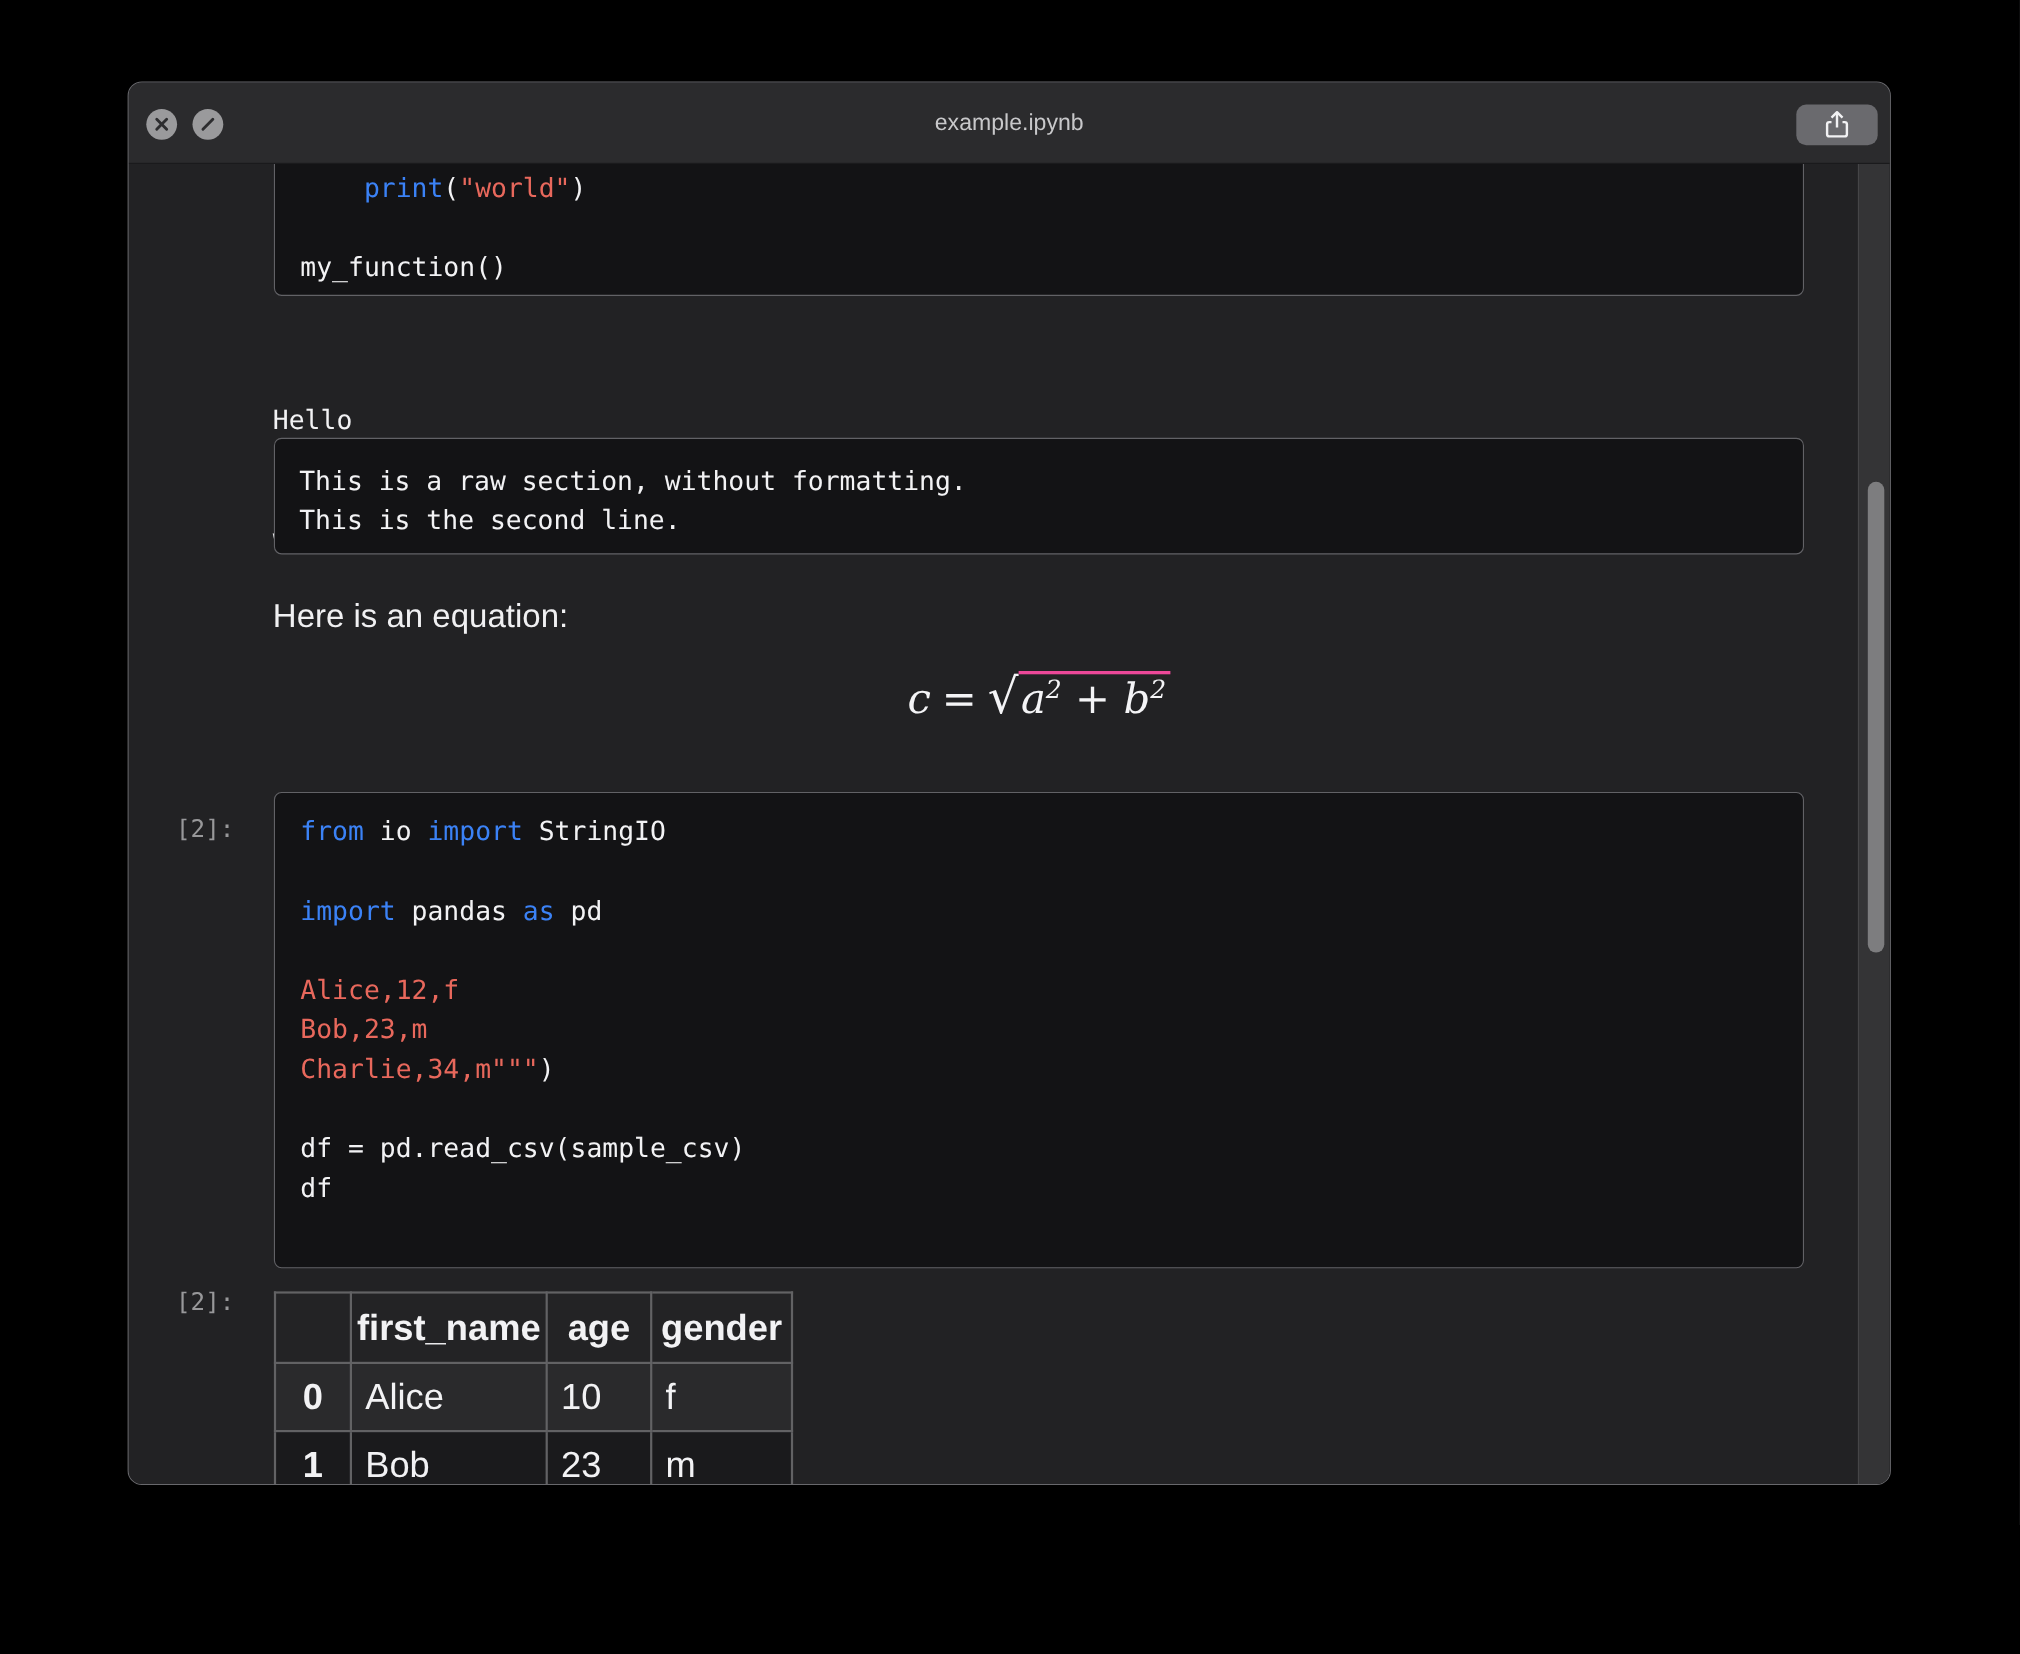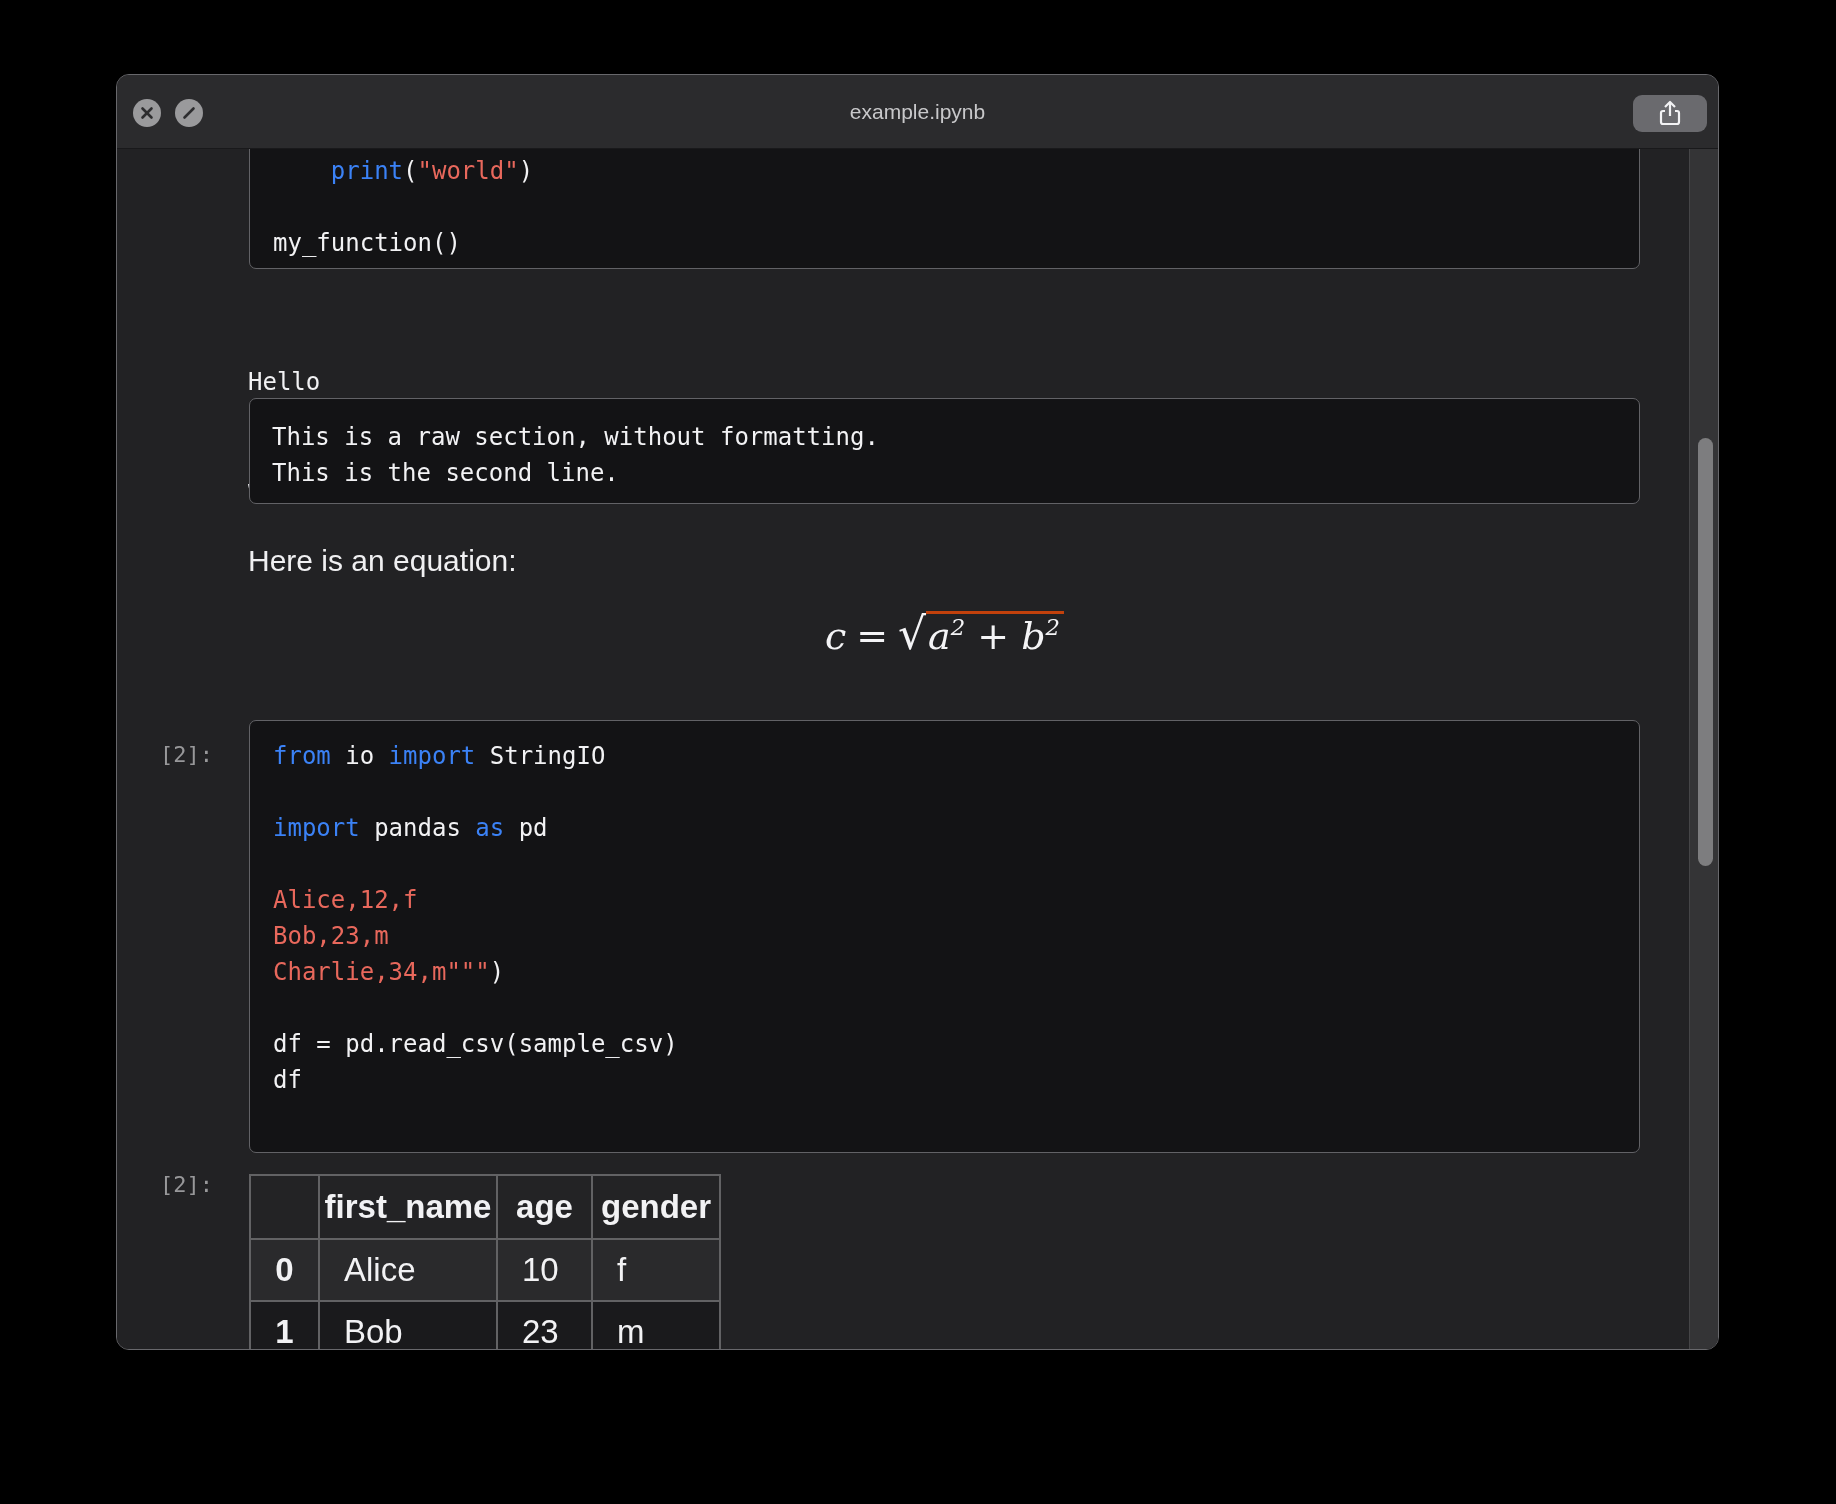--- a/index.html
+++ b/index.html
@@ -83,40 +83,40 @@
   }
   .eq{
     font-family:"DejaVu Serif","Liberation Serif",serif;
     font-size:38px;color:#f4f4f6;white-space:nowrap;
   }
   .eq .v{font-style:italic;}
   .eq .rel{padding:0 10px;}
   .eq .sqrt{font-size:44px;}
   .eq .radicand{
     font-style:italic;
-    border-top:3px solid #c2410c;
+    border-top:3px solid #ec4899;
     padding:0 4px 0 2px;
   }
   .eq sup{font-size:60%;font-style:italic;}
   table.df{
     position:absolute;left:132px;top:1025px;
     border-collapse:collapse;
     font-size:33px;color:#f2f2f4;
     table-layout:fixed;
   }
   table.df th,table.df td{
     border:2px solid #626264;
     overflow:hidden;
   }
   table.df thead th{height:60px;font-weight:bold;text-align:center;background:#232325;}
   table.df tbody tr{height:62px;}
   table.df tbody tr:nth-child(odd){background:#2a2a2c;}
   table.df tbody tr:nth-child(even){background:#1a1a1c;}
   table.df td.idx{text-align:center;font-weight:bold;}
-  table.df td.val{text-align:left;padding-left:24px;}
+  table.df td.val{text-align:left;padding-left:12px;}
   .scroll-track{
     position:absolute;left:1572px;top:0;width:29px;height:1201px;
     background:#343436;border-left:1px solid #454547;box-sizing:border-box;
   }
   .scroll-thumb{
     position:absolute;left:1581px;top:289px;width:15px;height:428px;
     background:#7d7d7f;border-radius:8px;
   }
 </style>
 </head>

